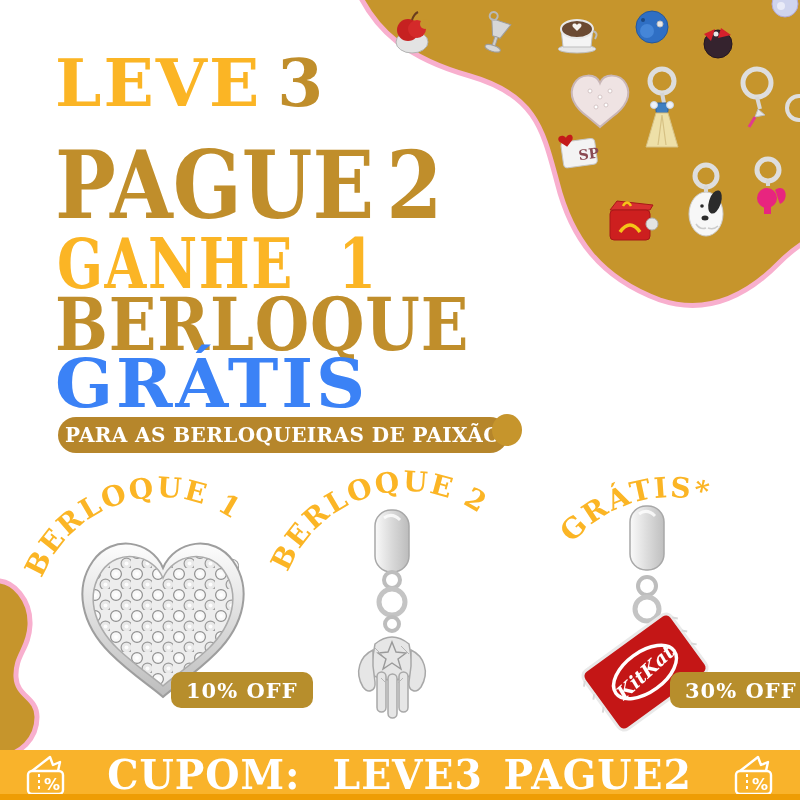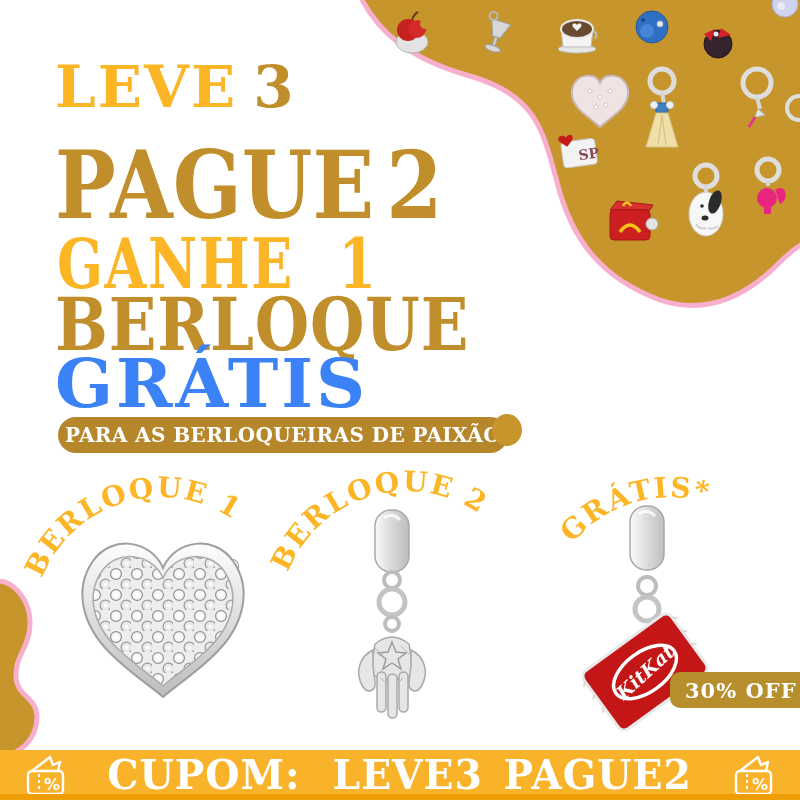--- a/index.html
+++ b/index.html
@@ -2,21 +2,21 @@
 <html><head>
 <meta charset="utf-8">
 <style>
   html,body{margin:0;padding:0;background:#ffffff;}
   .canvas{position:relative;width:800px;height:800px;background:#ffffff;overflow:hidden;
           font-family:"DejaVu Serif",serif;}
 
   
   .hline{position:absolute;font-weight:bold;line-height:1;white-space:nowrap;
          transform-origin:left top;}
-  .h1{left:55px;top:58px;font-size:58px;color:#FBB525;letter-spacing:2px;text-align:center;}
+  .h1{left:55px;top:50px;font-size:66px;color:#FBB525;letter-spacing:2px;text-align:center;}
   .h1 .num{color:#C08E2B;margin-left:16px;}
   .h2{left:55px;top:139px;font-size:93px;color:#C08E2B;transform:scaleX(0.87);}
   .h2 .num{margin-left:14px;}
   .h3{left:57px;top:229px;font-size:70px;color:#FBB525;transform:scaleX(0.77);letter-spacing:2px;}
   .h3 .num{margin-left:58px;}
   .h4{left:55px;top:288px;font-size:73px;color:#C08E2B;transform:scaleX(0.856);letter-spacing:1px;}
   .h5{left:55px;top:349px;font-size:68px;color:#3b82f6;letter-spacing:3px;}
 
   
   .tagline{position:absolute;left:58px;top:417px;width:450px;height:36px;background:#B6862B;
@@ -272,20 +272,21 @@
     <circle cx="75" cy="84" r="9" fill="none" stroke="#bdbdbd" stroke-width="4"></circle>
     <circle cx="75" cy="107" r="12" fill="none" stroke="#c4c4c4" stroke-width="5"></circle>
     <g transform="translate(73,170) rotate(-36)">
       <rect x="-54" y="-36" width="108" height="72" rx="7" fill="#C41616" stroke="#e9e9e9" stroke-width="3"></rect>
       <path d="M-54,-28 l-4,4 M-54,-12 l-4,4 M-54,4 l-4,4 M54,-28 l4,4 M54,-12 l4,4 M54,4 l4,4" stroke="#d9d9d9" stroke-width="2"></path>
       <ellipse cx="0" cy="0" rx="36" ry="20" fill="none" stroke="#ffffff" stroke-width="3.5"></ellipse>
       <text x="0" y="7" text-anchor="middle" font-size="19" font-style="italic" font-weight="bold" fill="#ffffff" font-family="DejaVu Serif, serif" transform="rotate(-6)">KitKat</text>
     </g>
   </svg>
 
+  <div class="badge badge1">10% OFF</div>
   <div class="badge badge3">30% OFF</div>
 
   <div class="coupon-bar">
     <svg class="ticket" viewBox="0 0 46 44">
       <path d="M9,18 L27,4 L30,12 L37,9 L35,18" fill="none" stroke="#ffffff" stroke-width="2.4" stroke-linejoin="round"></path>
       <rect x="5" y="18" width="35" height="23" rx="4" fill="none" stroke="#ffffff" stroke-width="2.4"></rect>
       <path d="M16,21 L16,39" stroke="#ffffff" stroke-width="2" stroke-dasharray="3 3"></path>
       <text x="21" y="37" font-size="16" font-weight="bold" fill="#ffffff" font-family="DejaVu Sans, sans-serif">%</text>
     </svg>
     <div class="coupon-text">CUPOM: LEVE3_PAGUE2</div>

